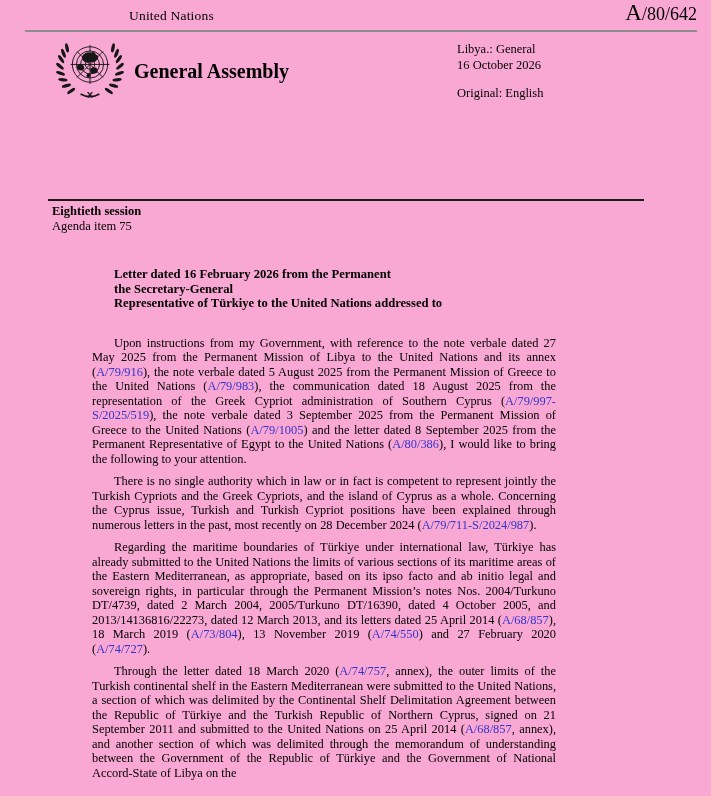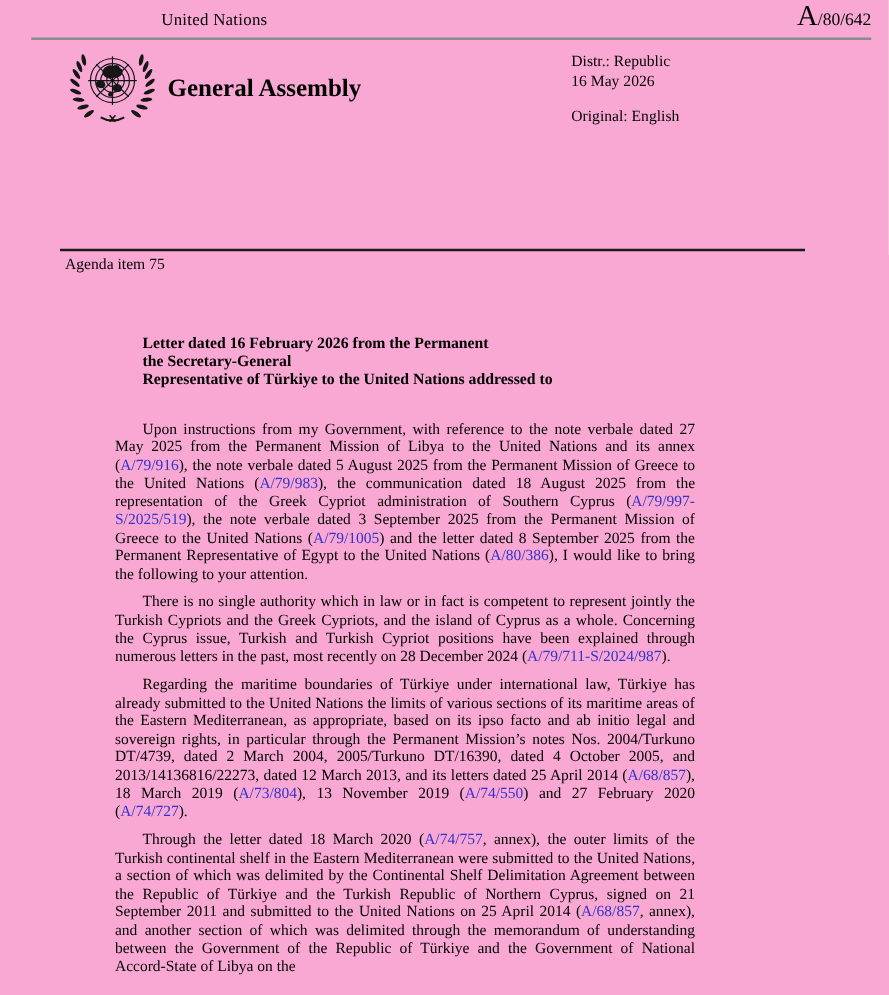--- a/index.html
+++ b/index.html
@@ -14,21 +14,21 @@
   
   .org-name{
     position:absolute;left:129px;top:8px;
     font-size:13.5px;letter-spacing:.2px;
   }
   .doc-symbol{
     position:absolute;right:14px;top:1px;
     display:flex;align-items:baseline;
   }
   .doc-symbol .big{font-size:23px;line-height:24px;}
-  .doc-symbol .rest{font-size:14px;text-align:center;}
+  .doc-symbol .rest{font-size:18px;text-align:center;}
   .rule-light{
     position:absolute;left:25px;top:30px;width:672px;height:2px;
     background:#8c8c8c;
   }
   .emblem{position:absolute;left:54px;top:35px;width:72px;height:66px;}
   .assembly-title{
     position:absolute;left:134px;top:36px;
     font-size:20px;font-weight:bold;margin-top:24px;
   }
   .meta-block{
@@ -116,28 +116,29 @@
     </g>
     <g stroke="#161616" stroke-width="3" fill="none">
       <path d="M44,100 Q60,109 76,100"></path>
       <path d="M56,97 L64,106 M64,97 L56,106" stroke-width="2.2"></path>
     </g>
   </svg>
 
   <div class="assembly-title">General Assembly</div>
 
   <div class="meta-block">
-    <div>Distr.: Republic</div>
-    <div>16 May 2026</div>
+    <div>Libya.: General</div>
+    <div>16 October 2026</div>
     <div class="meta-original">Original: English</div>
   </div>
 
   <div class="rule-dark"></div>
 
   <div class="session-block">
+    <div class="bold">Eightieth session</div>
     <div>Agenda item 75</div>
   </div>
 
   <div class="body-col">
     <div class="letter-title">
       <div>Letter dated 16 February 2026 from the Permanent</div>
       <div>the Secretary-General</div>
       <div>Representative of Türkiye to the United Nations addressed to</div>
     </div>
     <p class="para"><span>Upon instructions from my Government, with reference to the note verbale dated 27 May 2025 from the Permanent Mission of Libya to the United Nations and its annex (</span><span class="doc-link">A/79/916</span><span>), the note verbale dated 5 August 2025 from the Permanent Mission of Greece to the United Nations (</span><span class="doc-link">A/79/983</span><span>), the communication dated 18 August 2025 from the representation of the Greek Cypriot administration of Southern Cyprus (</span><span class="doc-link">A/79/997-S/2025/519</span><span>), the note verbale dated 3 September 2025 from the Permanent Mission of Greece to the United Nations (</span><span class="doc-link">A/79/1005</span><span>) and the letter dated 8 September 2025 from the Permanent Representative of Egypt to the United Nations (</span><span class="doc-link">A/80/386</span><span>), I would like to bring the following to your attention.</span></p>

